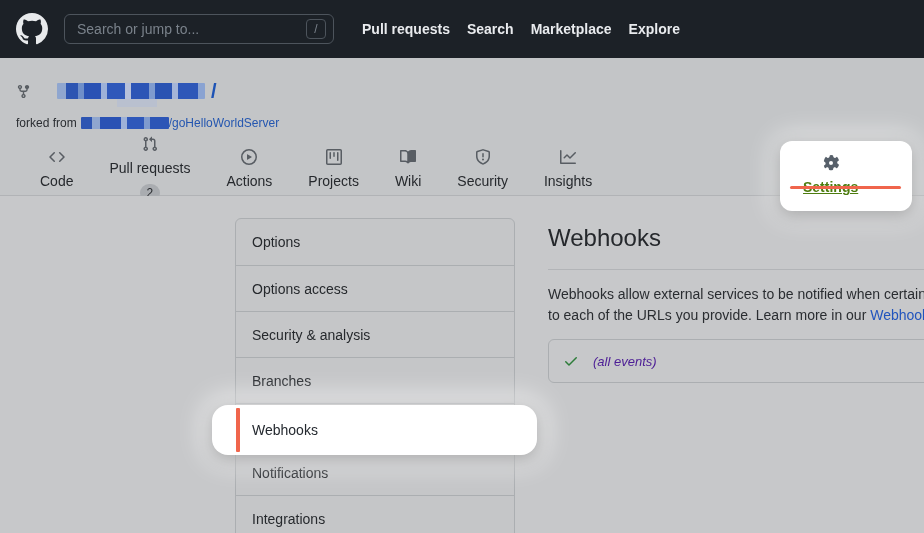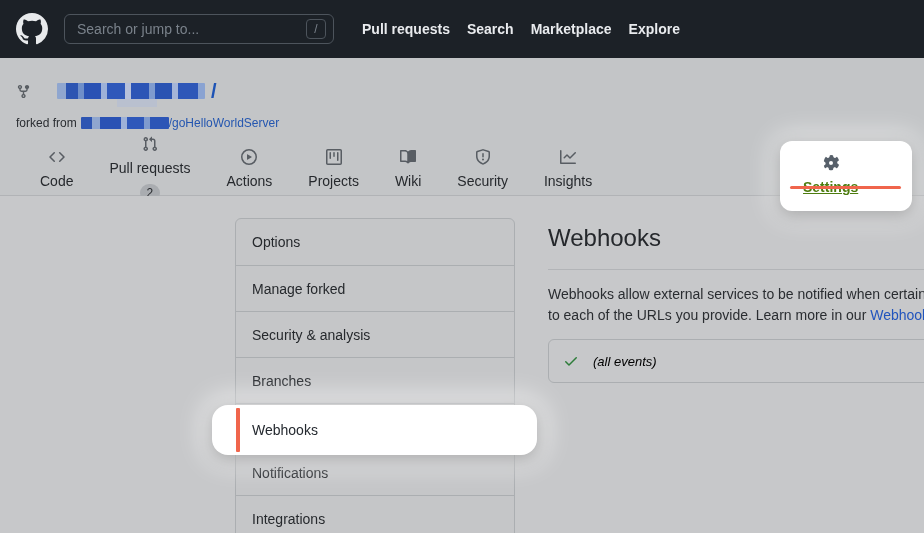--- a/index.html
+++ b/index.html
@@ -64,21 +64,21 @@
 
   
   .main { position:absolute; left:548px; top:0; width:520px; }
   .main-title { margin-top:28px; font-size:24px; font-weight:400; color:#25282c; }
   .main-divider { margin-top:17px; border-top:1px solid #b2b4b7; }
   .main-desc { margin-top:14px; font-size:14px; line-height:21px; color:#2a2d31; white-space:nowrap; }
   .main-desc .desc-link { color:#2154bd; cursor:pointer; }
   .hook-box { margin-top:13px; width:430px; height:44px; border:1px solid #abaeb1; border-radius:6px; display:flex; align-items:center; padding:0 14px; gap:10px; background:#c7c8ca; }
   .hook-box svg { width:16px; height:16px; fill:#2e7d3a; flex:none; display:block; }
   .hook-url { font-size:14px; color:#2154bd; cursor:pointer; white-space:nowrap; }
-  .hook-events { font-size:13px; font-style:italic; color:#000000; margin-left:4px; white-space:nowrap; }
+  .hook-events { font-size:13px; font-style:italic; color:#4c1d95; margin-left:4px; white-space:nowrap; }
 </style>
 </head>
 <body>
 
 <div class="page">
 
   <div class="header">
     <div class="gh-logo">
       <svg viewBox="0 0 16 16">
           <path d="M8 0C3.58 0 0 3.58 0 8c0 3.54 2.29 6.53 5.47 7.59.4.07.55-.17.55-.38 0-.19-.01-.82-.01-1.49-2.01.37-2.53-.49-2.69-.94-.09-.23-.48-.94-.82-1.13-.28-.15-.68-.52-.01-.53.63-.01 1.08.58 1.23.82.72 1.21 1.87.87 2.33.66.07-.52.28-.87.51-1.07-1.78-.2-3.64-.89-3.64-3.95 0-.87.31-1.59.82-2.15-.08-.2-.36-1.02.08-2.12 0 0 .67-.21 2.2.82.64-.18 1.32-.27 2-.27.68 0 1.36.09 2 .27 1.53-1.04 2.2-.82 2.2-.82.44 1.1.16 1.92.08 2.12.51.56.82 1.27.82 2.15 0 3.07-1.87 3.75-3.65 3.95.29.25.54.73.54 1.48 0 1.07-.01 1.93-.01 2.2 0 .21.15.46.55.38A8.012 8.012 0 0 0 16 8c0-4.42-3.58-8-8-8z"></path>
@@ -166,21 +166,21 @@
         </svg>
       <span>Settings</span>
     </div>
     <div class="tab-underline"></div>
   </div>
 
   <div class="content">
 
     <div class="settings-menu">
       <div class="menu-row">Options</div>
-      <div class="menu-row">Manage forked</div>
+      <div class="menu-row">Options access</div>
       <div class="menu-row">Security &amp; analysis</div>
       <div class="menu-row">Branches</div>
       <div class="menu-row spacer"></div>
       <div class="menu-row">Notifications</div>
       <div class="menu-row">Integrations</div>
     </div>
 
     <div class="menu-spotlight">
       <div class="active-bar"></div>
       <div class="label">Webhooks</div>

